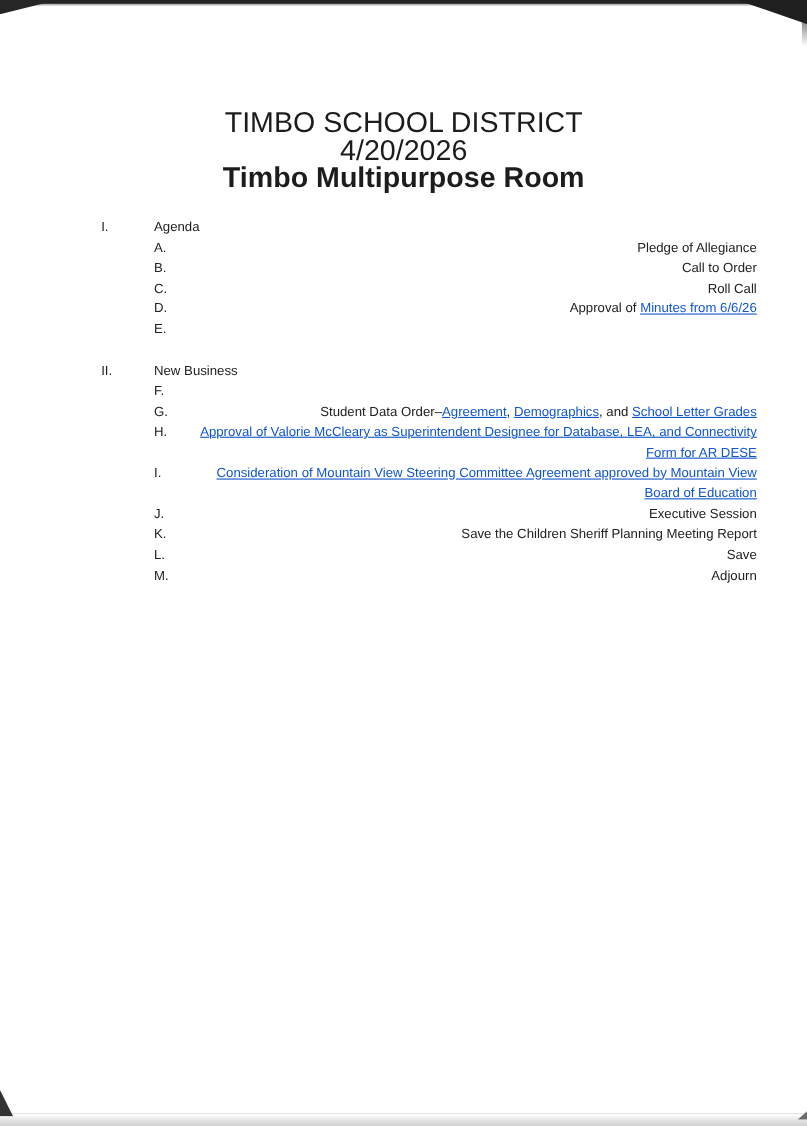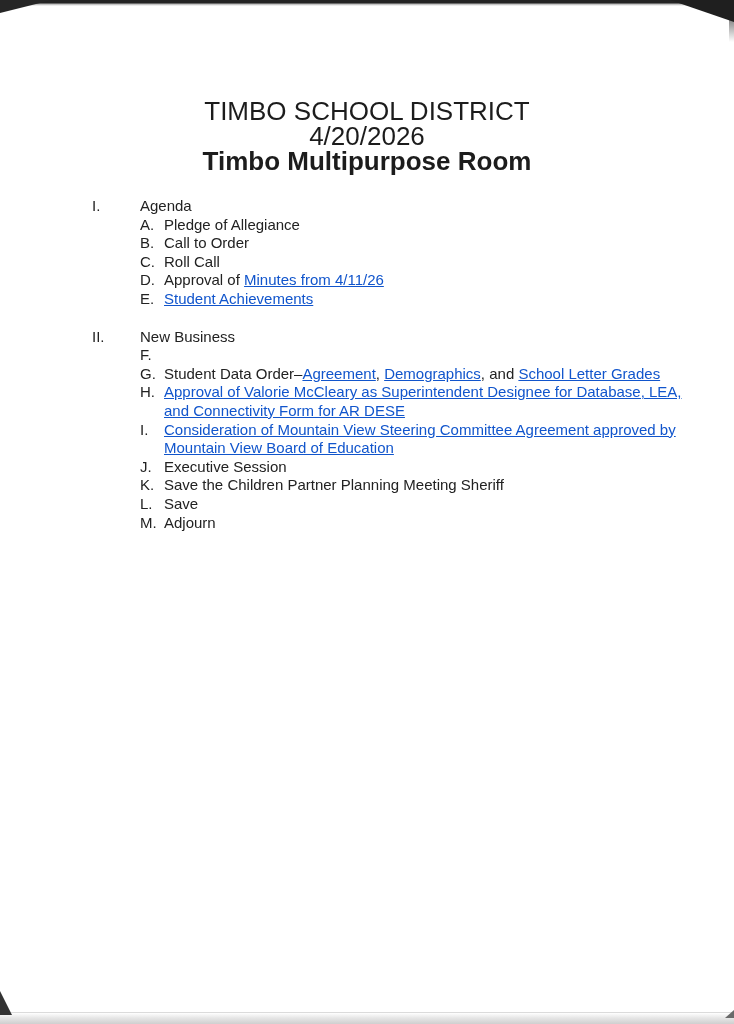--- a/index.html
+++ b/index.html
@@ -48,27 +48,27 @@
     position: absolute; right: 0; bottom: 6px; width: 9px; height: 8px;
     background: #6a6a6a; clip-path: polygon(100% 0, 100% 100%, 0 100%); z-index: 6;
   }
 
   
   .doc-header { padding-top: 99px; text-align: center; }
   .header-line { font-size: 26px; line-height: 25px; color: #1c1c1c; }
   .header-line.bold { font-weight: bold; }
 
   
-  .doc-body { margin-top: 23px; font-size: 15px; }
+  .doc-body { margin-top: 23px; font-size: 12px; }
   .section { margin-bottom: 19px; }
   .section-head { padding-left: 92px; line-height: 18.6px; }
   .numeral { display: inline-block; width: 48px; }
   .item { display: flex; padding-left: 140px; line-height: 18.6px; }
   .letter { flex: 0 0 24px; }
-  .item-text { width: 524px; }
+  .item-text { width: 524px; text-align: right; }
 
   a.doc-link {
     color: var(--link-color, #1155cc);
     text-decoration: underline;
     cursor: pointer;
   }
 </style>
 </head>
 <body>
 
@@ -90,25 +90,24 @@
         <div class="item">
           <span class="letter">B.</span>
           <span class="item-text"><span>Call to Order</span></span>
         </div>
         <div class="item">
           <span class="letter">C.</span>
           <span class="item-text"><span>Roll Call</span></span>
         </div>
         <div class="item">
           <span class="letter">D.</span>
-          <span class="item-text"><span>Approval of </span><a class="doc-link" href="#">Minutes from 4/11/26</a></span>
+          <span class="item-text"><span>Approval of </span><a class="doc-link" href="#">Minutes from 6/6/26</a></span>
         </div>
         <div class="item">
           <span class="letter">E.</span>
-          <span class="item-text"><a class="doc-link" href="#">Student Achievements</a></span>
         </div>
       </div>
       <div class="section">
         <div class="section-head"><span class="numeral">II.</span><span class="section-title">New Business</span></div>
         <div class="item">
           <span class="letter">F.</span>
         </div>
         <div class="item">
           <span class="letter">G.</span>
           <span class="item-text"><span>Student Data Order–</span><a class="doc-link" href="#">Agreement</a><span>, </span><a class="doc-link" href="#">Demographics</a><span>, and </span><a class="doc-link" href="#">School Letter Grades</a></span>
@@ -120,21 +119,21 @@
         <div class="item">
           <span class="letter">I.</span>
           <span class="item-text"><a class="doc-link" href="#">Consideration of Mountain View Steering Committee Agreement approved by Mountain View Board of Education</a></span>
         </div>
         <div class="item">
           <span class="letter">J.</span>
           <span class="item-text"><span>Executive Session</span></span>
         </div>
         <div class="item">
           <span class="letter">K.</span>
-          <span class="item-text"><span>Save the Children Partner Planning Meeting Sheriff</span></span>
+          <span class="item-text"><span>Save the Children Sheriff Planning Meeting Report</span></span>
         </div>
         <div class="item">
           <span class="letter">L.</span>
           <span class="item-text"><span>Save</span></span>
         </div>
         <div class="item">
           <span class="letter">M.</span>
           <span class="item-text"><span>Adjourn</span></span>
         </div>
       </div>

